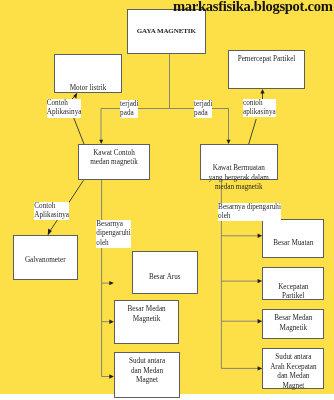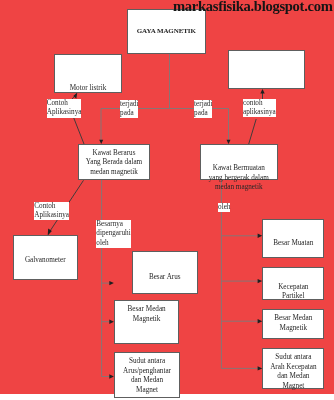--- a/index.html
+++ b/index.html
@@ -1,19 +1,19 @@
 <!DOCTYPE html>
 <html><head>
 <meta charset="utf-8">
 <title>Gaya Magnetik</title>
 <style>
   html,body{margin:0;padding:0;}
   body{width:334px;height:400px;background:#ffffff;overflow:hidden;
        font-family:"Liberation Serif",serif;}
-  #stage{position:relative;width:334px;height:394px;background:#ef4444;}
+  #stage{position:relative;width:334px;height:394px;background:#fde047;}
   svg.wires{position:absolute;left:0;top:0;width:334px;height:400px;z-index:1;}
 
   .box{position:absolute;box-sizing:border-box;background:#fff;
        border:1px solid #5e5e5e;color:#262626;z-index:3;
        font-size:7.2px;text-align:center;}
   .box .t{display:block;line-height:9.6px;white-space:nowrap;}
   .ln{display:block;}
 
   .lbl{position:absolute;background:#fff;color:#2b2b2b;text-align:left;
        line-height:9.2px;z-index:5;font-size:7.2px;white-space:nowrap;}
@@ -76,27 +76,27 @@
   </div>
 
   <div class="box" style="left:54px;top:54px;width:68px;height:38.5px;padding-top:29px;">
     <span class="t">
         <span class="ln">Motor  listrik</span>
       </span>
   </div>
 
   <div class="box" style="left:228px;top:50px;width:77px;height:39px;padding-top:4.1px;">
     <span class="t">
+        <span class="ln">Pemercepat  Partikel</span>
       </span>
   </div>
 
   <div class="box" style="left:78px;top:144px;width:72px;height:35.5px;padding-top:3.8px;">
     <span class="t">
-        <span class="ln">Kawat  Berarus</span>
-        <span class="ln">Yang  Berada  dalam</span>
+        <span class="ln">Kawat  Contoh</span>
         <span class="ln">medan  magnetik</span>
       </span>
   </div>
 
   <div class="box" style="left:200px;top:144px;width:77.5px;height:36px;padding-top:19px;">
     <span class="t">
         <span class="ln">Kawat  Bermuatan</span>
         <span class="ln">yang  bergerak  dalam</span>
         <span class="ln">medan  magnetik</span>
       </span>
@@ -117,21 +117,20 @@
   <div class="box" style="left:114.4px;top:300px;width:64.5px;height:43.6px;padding-top:4.4px;">
     <span class="t">
         <span class="ln">Besar Medan</span>
         <span class="ln">Magnetik</span>
       </span>
   </div>
 
   <div class="box" style="left:114.3px;top:352px;width:65.5px;height:45.5px;padding-top:4.1px;">
     <span class="t">
         <span class="ln">Sudut antara</span>
-        <span class="ln">Arus/penghantar</span>
         <span class="ln">dan Medan</span>
         <span class="ln">Magnet</span>
       </span>
   </div>
 
   <div class="box" style="left:262.4px;top:219.3px;width:61.8px;height:38.6px;padding-top:19.1px;">
     <span class="t">
         <span class="ln">Besar Muatan</span>
       </span>
   </div>
@@ -178,16 +177,17 @@
   <div class="lbl" style="left:34.3px;top:202px;">
       <span class="ln">Contoh</span>
       <span class="ln">Aplikasinya</span>
     </div>
   <div class="lbl" style="left:96.3px;top:220.2px;">
       <span class="ln">Besarnya</span>
       <span class="ln">dipengaruhi</span>
       <span class="ln">oleh</span>
     </div>
   <div class="lbl" style="left:218.1px;top:203px;">
+      <span class="ln">Besarnya dipengaruhi</span>
       <span class="ln">oleh</span>
     </div>
 
 </div>
 
 </body></html>

